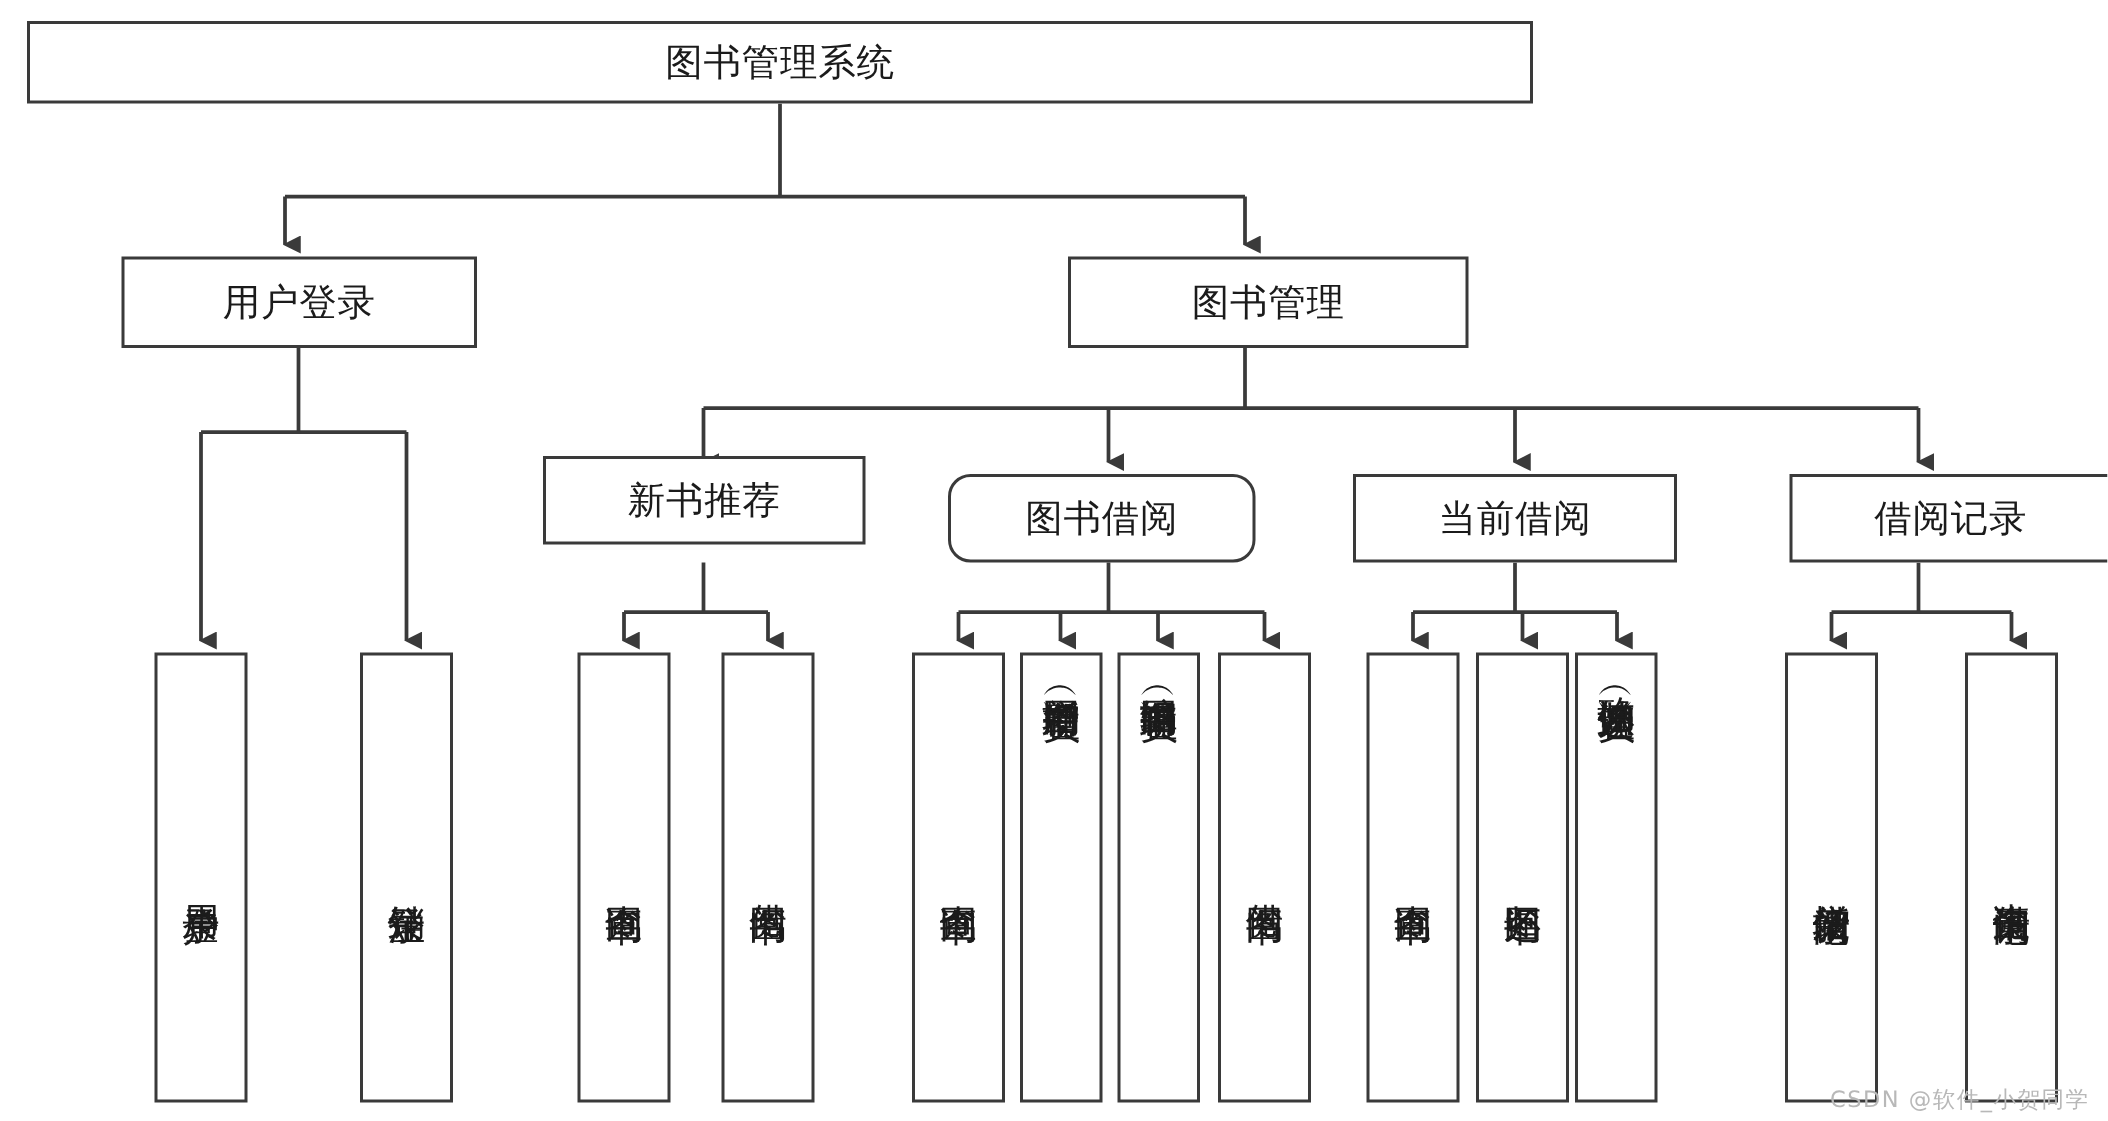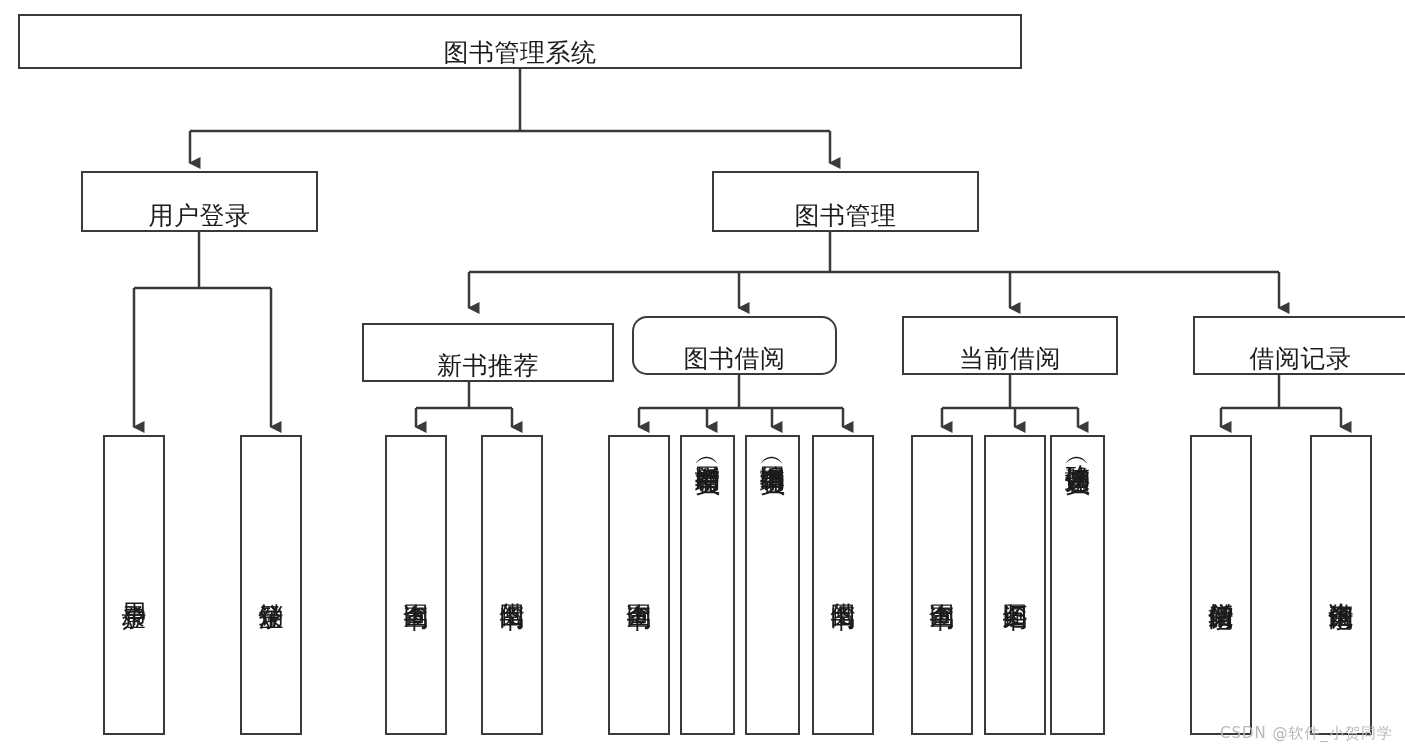--- a/index.html
+++ b/index.html
@@ -25,21 +25,21 @@
     width: 1405px;
     height: 747px;
     pointer-events: none;
   }
   .node {
     position: absolute;
     box-sizing: border-box;
     border: 2.5px solid #3a3a3a;
     background: #ffffff;
     display: flex;
-    align-items: flex-end;
+    align-items: center;
     justify-content: center;
     color: #1b1b1b;
   }
   .node-label {
     display: block;
     text-align: center;
     line-height: 1.12;
     letter-spacing: 0.5px;
   }
   
@@ -140,21 +140,21 @@
     <span class="node-label">图书管理系统</span>
   </div>
 
   <div class="node horiz" style="left:81px; top:171px; width:237px; height:61px;">
     <span class="node-label">用户登录</span>
   </div>
   <div class="node horiz" style="left:712px; top:171px; width:267px; height:61px;">
     <span class="node-label">图书管理</span>
   </div>
 
-  <div class="node horiz" style="left:362px; top:323px; width:252px; height:59px;">
+  <div class="node horiz" style="left:362px; top:304px; width:215px; height:59px;">
     <span class="node-label">新书推荐</span>
   </div>
   <div class="node horiz" style="left:632px; top:316px; width:205px; height:59px;border-radius:15px;">
     <span class="node-label">图书借阅</span>
   </div>
   <div class="node horiz" style="left:902px; top:316px; width:216px; height:59px;">
     <span class="node-label">当前借阅</span>
   </div>
   <div class="node horiz" style="left:1172px; top:316px; width:215px; height:59px;margin-left:21px;">
     <span class="node-label">借阅记录</span>

